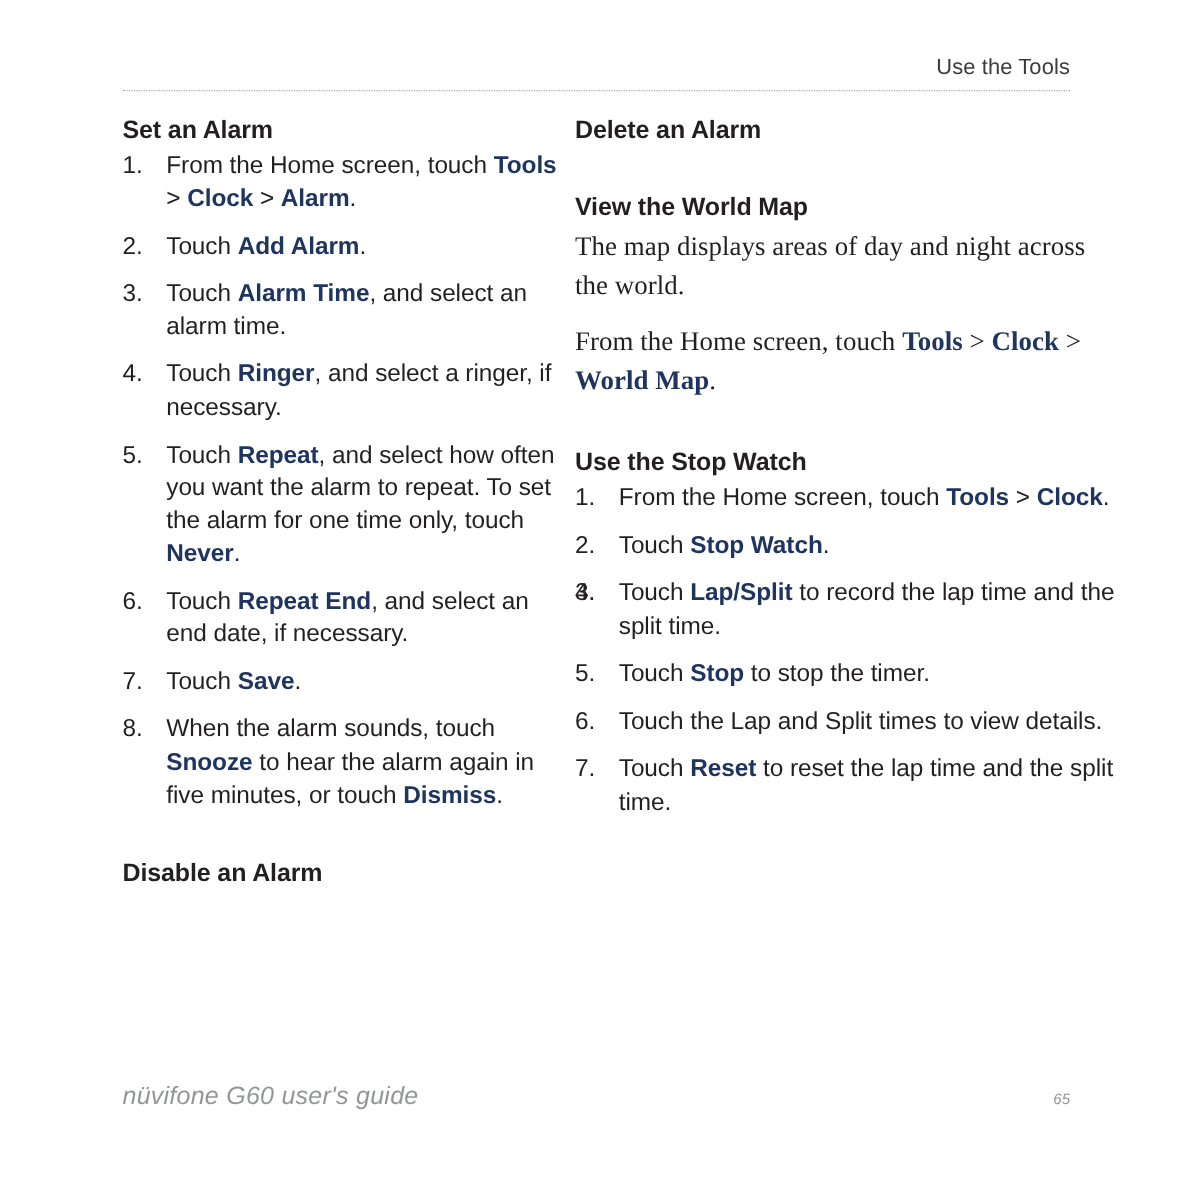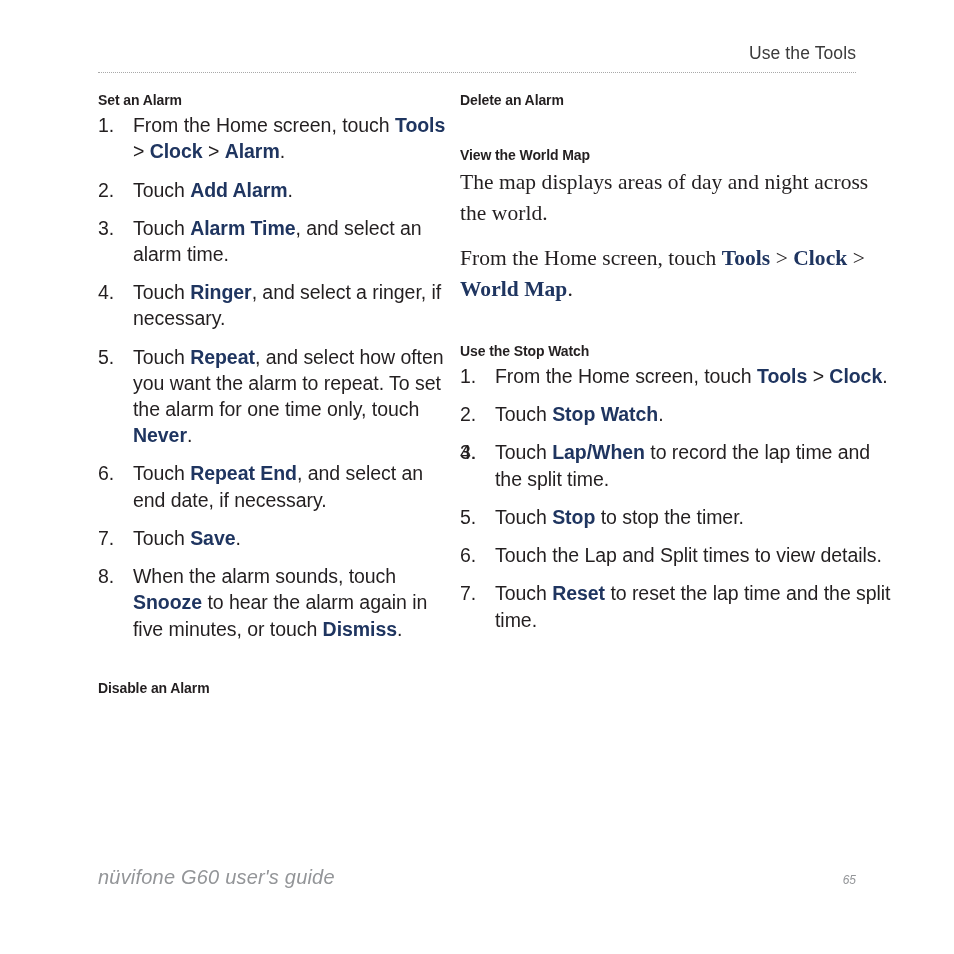--- a/index.html
+++ b/index.html
@@ -68,21 +68,21 @@
   .col-right {
     width: 494px;
     padding-left: 0px;
     padding-right: 56px;
   }
 
   
   h2.sec-head {
     font-family: "Liberation Sans", sans-serif;
     font-weight: bold;
-    font-size: 14px;
+    font-size: 20px;
     color: #231f20;
     margin: 0 0 3px 0;
     line-height: 1.22;
     letter-spacing: -0.1px;
   }
   .sec-head.spaced {
     margin-top: 38px;
   }
 
   
@@ -231,21 +231,21 @@
 
       <h2 class="sec-head spaced">View the World Map</h2>
       <p class="serif"><span>The map displays areas of day and night across the world.</span></p>
       <p class="serif"><span>From the Home screen, touch </span><b class="ui">Tools</b><span class="gt"> &gt; </span><b class="ui">Clock</b><span class="gt"> &gt; </span><b class="ui">World Map</b><span>.</span></p>
 
       <h2 class="sec-head spaced">Use the Stop Watch</h2>
       <ol class="steps">
           <li><span class="num">1.</span><span><span>From the Home screen, touch </span><b class="ui">Tools</b><span class="gt"> &gt; </span><b class="ui">Clock</b><span>.</span></span></li>
           <li><span class="num">2.</span><span><span>Touch </span><b class="ui">Stop Watch</b><span>.</span></span></li>
           <li><span class="num">3.</span></li>
-          <li><span class="num">4.</span><span><span>Touch </span><b class="ui">Lap/When</b><span> to record the lap time and the split time.</span></span></li>
+          <li><span class="num">4.</span><span><span>Touch </span><b class="ui">Lap/Split</b><span> to record the lap time and the split time.</span></span></li>
           <li><span class="num">5.</span><span><span>Touch </span><b class="ui">Stop</b><span> to stop the timer.</span></span></li>
           <li><span class="num">6.</span><span><span>Touch the Lap and Split times to view details.</span></span></li>
           <li><span class="num">7.</span><span><span>Touch </span><b class="ui">Reset</b><span> to reset the lap time and the split time.</span></span></li>
         </ol>
 
     </div>
 
   </div>
 
   <div class="footer">

